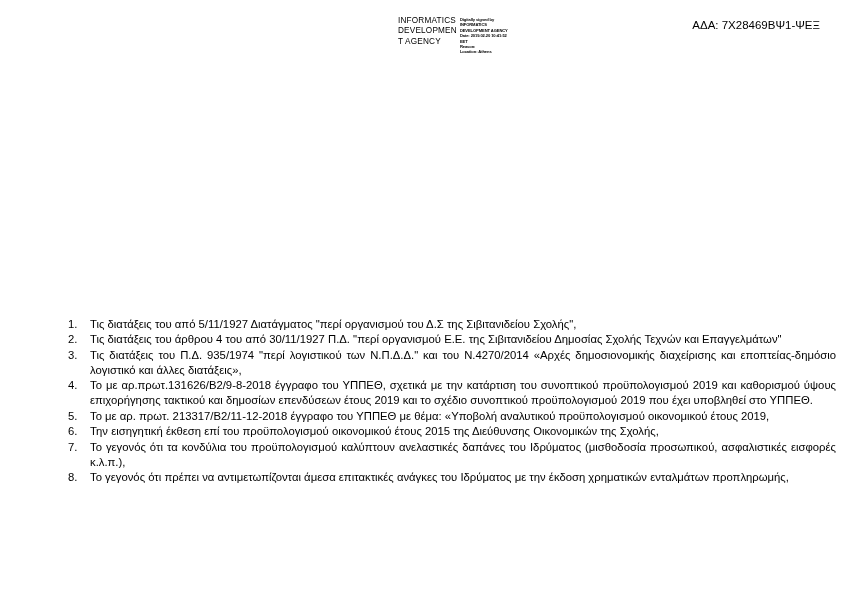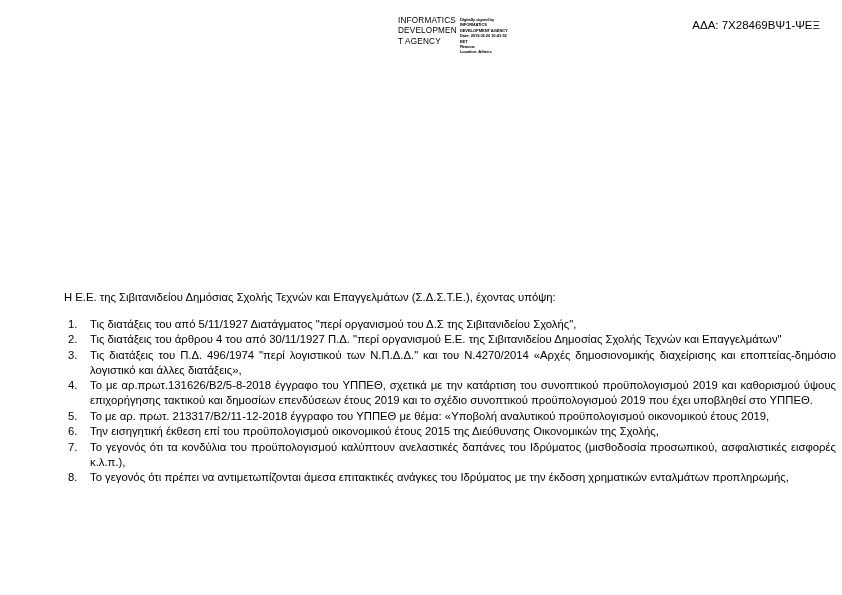--- a/index.html
+++ b/index.html
@@ -156,38 +156,37 @@
 <span>Date: 2019.02.20 10:41:52</span>
 <span>EET</span>
 <span>Reason:</span>
 <span>Location: Athens</span></div>
   </div>
 
   <div class="ada-code">ΑΔΑ: 7Χ28469ΒΨ1-ΨΕΞ</div>
 
 
 
-  <div class="preamble">Η Ε.Ε. της Σιβιτανιδείου Δημόσιας Σχολής Τεχνών και Επαγγελμάτων (Σ.Δ.Σ.Τ.Ε.), έχοντας υπόψη:</div>
 
   <ol class="considerations" id="considerations-list">
       <li class="justify">
         <span class="num">1.</span>
         <span class="body">Τις διατάξεις του από 5/11/1927 Διατάγματος "περί οργανισμού του Δ.Σ της Σιβιτανιδείου Σχολής",</span>
       </li>
       <li class="justify">
         <span class="num">2.</span>
         <span class="body">Τις διατάξεις του άρθρου 4 του από 30/11/1927 Π.Δ. "περί οργανισμού Ε.Ε. της Σιβιτανιδείου Δημοσίας Σχολής Τεχνών και Επαγγελμάτων"</span>
       </li>
       <li class="justify">
         <span class="num">3.</span>
-        <span class="body">Τις διατάξεις του Π.Δ.  496/1974 "περί   λογιστικού των Ν.Π.Δ.Δ."  και του Ν.4270/2014 «Αρχές δημοσιονομικής διαχείρισης και εποπτείας-δημόσιο λογιστικό και άλλες διατάξεις»,</span>
+        <span class="body">Τις διατάξεις του Π.Δ.  935/1974 "περί   λογιστικού των Ν.Π.Δ.Δ."  και του Ν.4270/2014 «Αρχές δημοσιονομικής διαχείρισης και εποπτείας-δημόσιο λογιστικό και άλλες διατάξεις»,</span>
       </li>
       <li class="justify">
         <span class="num">4.</span>
-        <span class="body">Το με αρ.πρωτ.131626/Β2/5-8-2018 έγγραφο του ΥΠΠΕΘ, σχετικά με την  κατάρτιση του συνοπτικού προϋπολογισμού 2019 και καθορισμού ύψους επιχορήγησης τακτικού και δημοσίων επενδύσεων έτους 2019 και το σχέδιο συνοπτικού  προϋπολογισμού 2019 που έχει υποβληθεί στο ΥΠΠΕΘ.</span>
+        <span class="body">Το με αρ.πρωτ.131626/Β2/9-8-2018 έγγραφο του ΥΠΠΕΘ, σχετικά με την  κατάρτιση του συνοπτικού προϋπολογισμού 2019 και καθορισμού ύψους επιχορήγησης τακτικού και δημοσίων επενδύσεων έτους 2019 και το σχέδιο συνοπτικού  προϋπολογισμού 2019 που έχει υποβληθεί στο ΥΠΠΕΘ.</span>
       </li>
       <li class="justify">
         <span class="num">5.</span>
         <span class="body">Το με αρ. πρωτ.  213317/Β2/11-12-2018 έγγραφο του ΥΠΠΕΘ με θέμα: «Υποβολή αναλυτικού προϋπολογισμού οικονομικού έτους 2019,</span>
       </li>
       <li class="justify">
         <span class="num">6.</span>
         <span class="body">Την εισηγητική έκθεση επί του προϋπολογισμού οικονομικού έτους 2015 της Διεύθυνσης Οικονομικών της Σχολής,</span>
       </li>
       <li class="justify">

